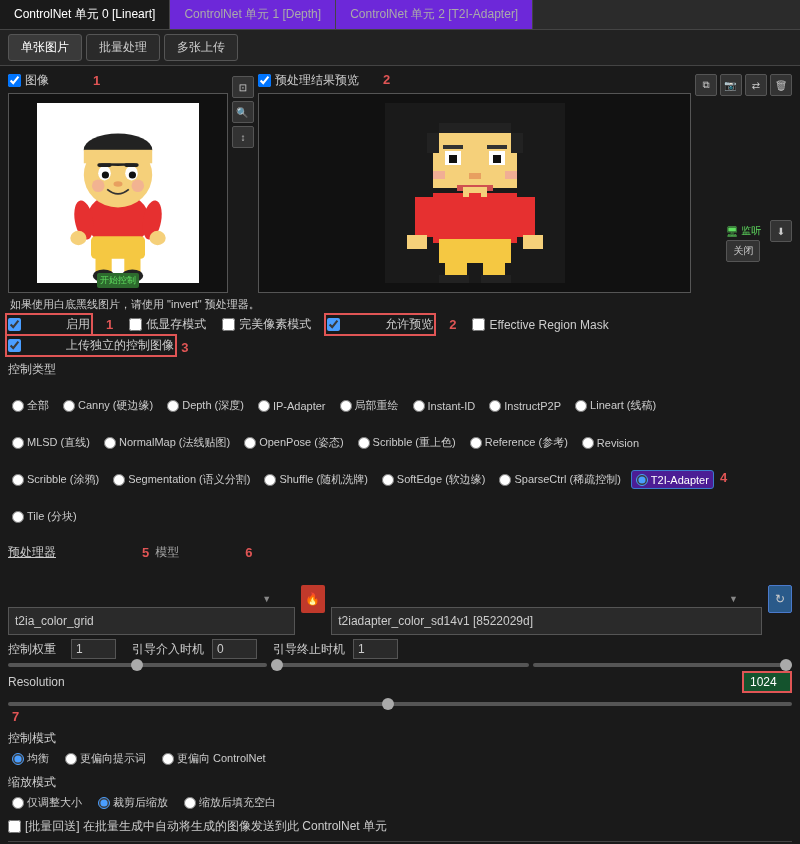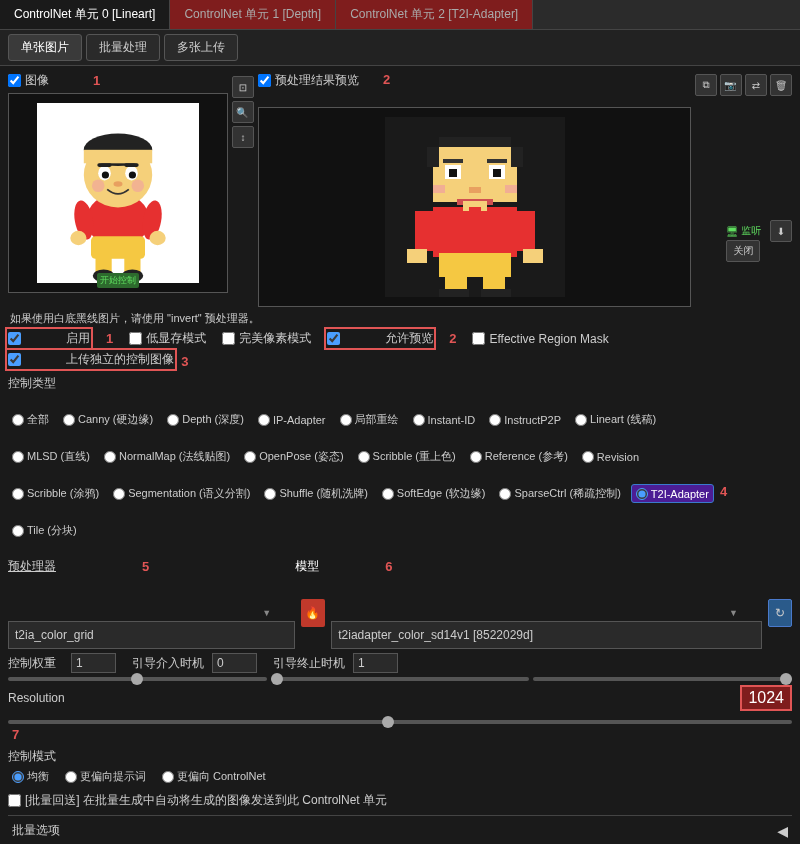--- a/index.html
+++ b/index.html
@@ -22,21 +22,21 @@
       padding: 6px 14px;
       cursor: pointer;
       font-size: 12px;
       border-right: 1px solid #444;
     }
     .tab.active {
       background: #1a1a1a;
       color: #fff;
     }
     .tab:not(.active) {
-      background: #7f1d1d;
+      background: #6d28d9;
       color: #aaa;
     }
 
     
     .sub-tab-bar {
       display: flex;
       background: #222;
       padding: 4px 8px;
       gap: 4px;
       border-bottom: 1px solid #444;
@@ -271,25 +271,25 @@
     .resolution-label-row {
       display: flex;
       align-items: center;
       gap: 8px;
       margin-bottom: 2px;
     }
 
     .resolution-value-box {
       border: 2px solid #e05555;
       color: #fff;
-      background: #7f1d1d;
+      background: #14532d;
       padding: 2px 6px;
-      font-size: 16px;
+      font-size: 12px;
       min-width: 50px;
-      text-align: right;
+      text-align: left;
     }
 
     
     .control-mode-section {
       margin: 6px 0 2px 0;
     }
 
     
     .scale-mode-section {
       margin: 4px 0;
@@ -426,21 +426,21 @@
       </div>
     </div>
 
     <div class="divider-col">
       <div class="icon-btn">⊡</div>
       <div class="icon-btn">🔍</div>
       <div class="icon-btn">↕</div>
     </div>
 
     <div style="flex:1;display:flex;flex-direction:column;">
-      <div style="display:flex;gap:4px;margin-bottom:18px;">
+      <div style="display:flex;gap:4px;margin-bottom:4px;">
         <input type="checkbox" checked="" style="">
         <span style="font-size:12px;color:#ccc;">预处理结果预览</span>
         <span class="annotation-num" style="margin-left:20px;">2</span>
       </div>
       <div class="preview-image-area">
 
         <svg width="180" height="180" viewBox="0 0 180 180">
           <rect width="180" height="180" fill="#1a1a1a"></rect>
 
           <rect x="54" y="20" width="72" height="12" fill="#222"></rect>
@@ -642,21 +642,21 @@
   <div class="radio-grid">
     <label class="radio-item">
       <input type="radio" name="cttype" style=""> 
         <span>Tile (分块)</span>
     </label>
   </div>
 
   <div style="display:flex;align-items:center;gap:6px;margin:6px 0 2px 0;">
     <span style="font-size:12px;color:#ccc;text-decoration:underline;">预处理器</span>
     <span class="annotation-num" style="margin-left:80px;">5</span>
-    <span style="font-size:12px;color:#ffffff;margin-left:140px;text-align:right;">模型</span>
+    <span style="font-size:12px;color:#a3a3a3;text-align:right;">模型</span>
     <span class="annotation-num" style="margin-left:60px;">6</span>
   </div>
   <div style="display:flex;align-items:center;gap:6px;margin-bottom:4px;">
     <div class="select-wrapper" style="flex:1;">
       <select>
         <option>t2ia_color_grid</option>
       </select>
     </div>
     <button class="fire-btn">🔥</button>
     <div class="select-wrapper" style="flex:1.5;">
@@ -702,20 +702,37 @@
         <input type="radio" name="ctmode" style=""> 
           <span>更偏向提示词</span>
       </label>
       <label class="radio-item">
         <input type="radio" name="ctmode" style=""> 
           <span>更偏向 ControlNet</span>
       </label>
     </div>
   </div>
 
+  <div class="scale-mode-section">
+    <div class="section-label">缩放模式</div>
+    <div class="inline-radio-row">
+      <label class="radio-item">
+        <input type="radio" name="scalemode" style=""> 
+          <span>仅调整大小</span>
+      </label>
+      <label class="radio-item">
+        <input type="radio" name="scalemode" checked="" style=""> 
+          <span>裁剪后缩放</span>
+      </label>
+      <label class="radio-item">
+        <input type="radio" name="scalemode" style=""> 
+          <span>缩放后填充空白</span>
+      </label>
+    </div>
+  </div>
 
   <div class="bottom-row">
     <label class="checkbox-item">
       <input type="checkbox" style="">
       <span>[批量回送] 在批量生成中自动将生成的图像发送到此 ControlNet 单元</span>
     </label>
   </div>
 
   <div class="batch-row">
     <span style="font-size:12px;color:#ccc;">批量选项</span>

